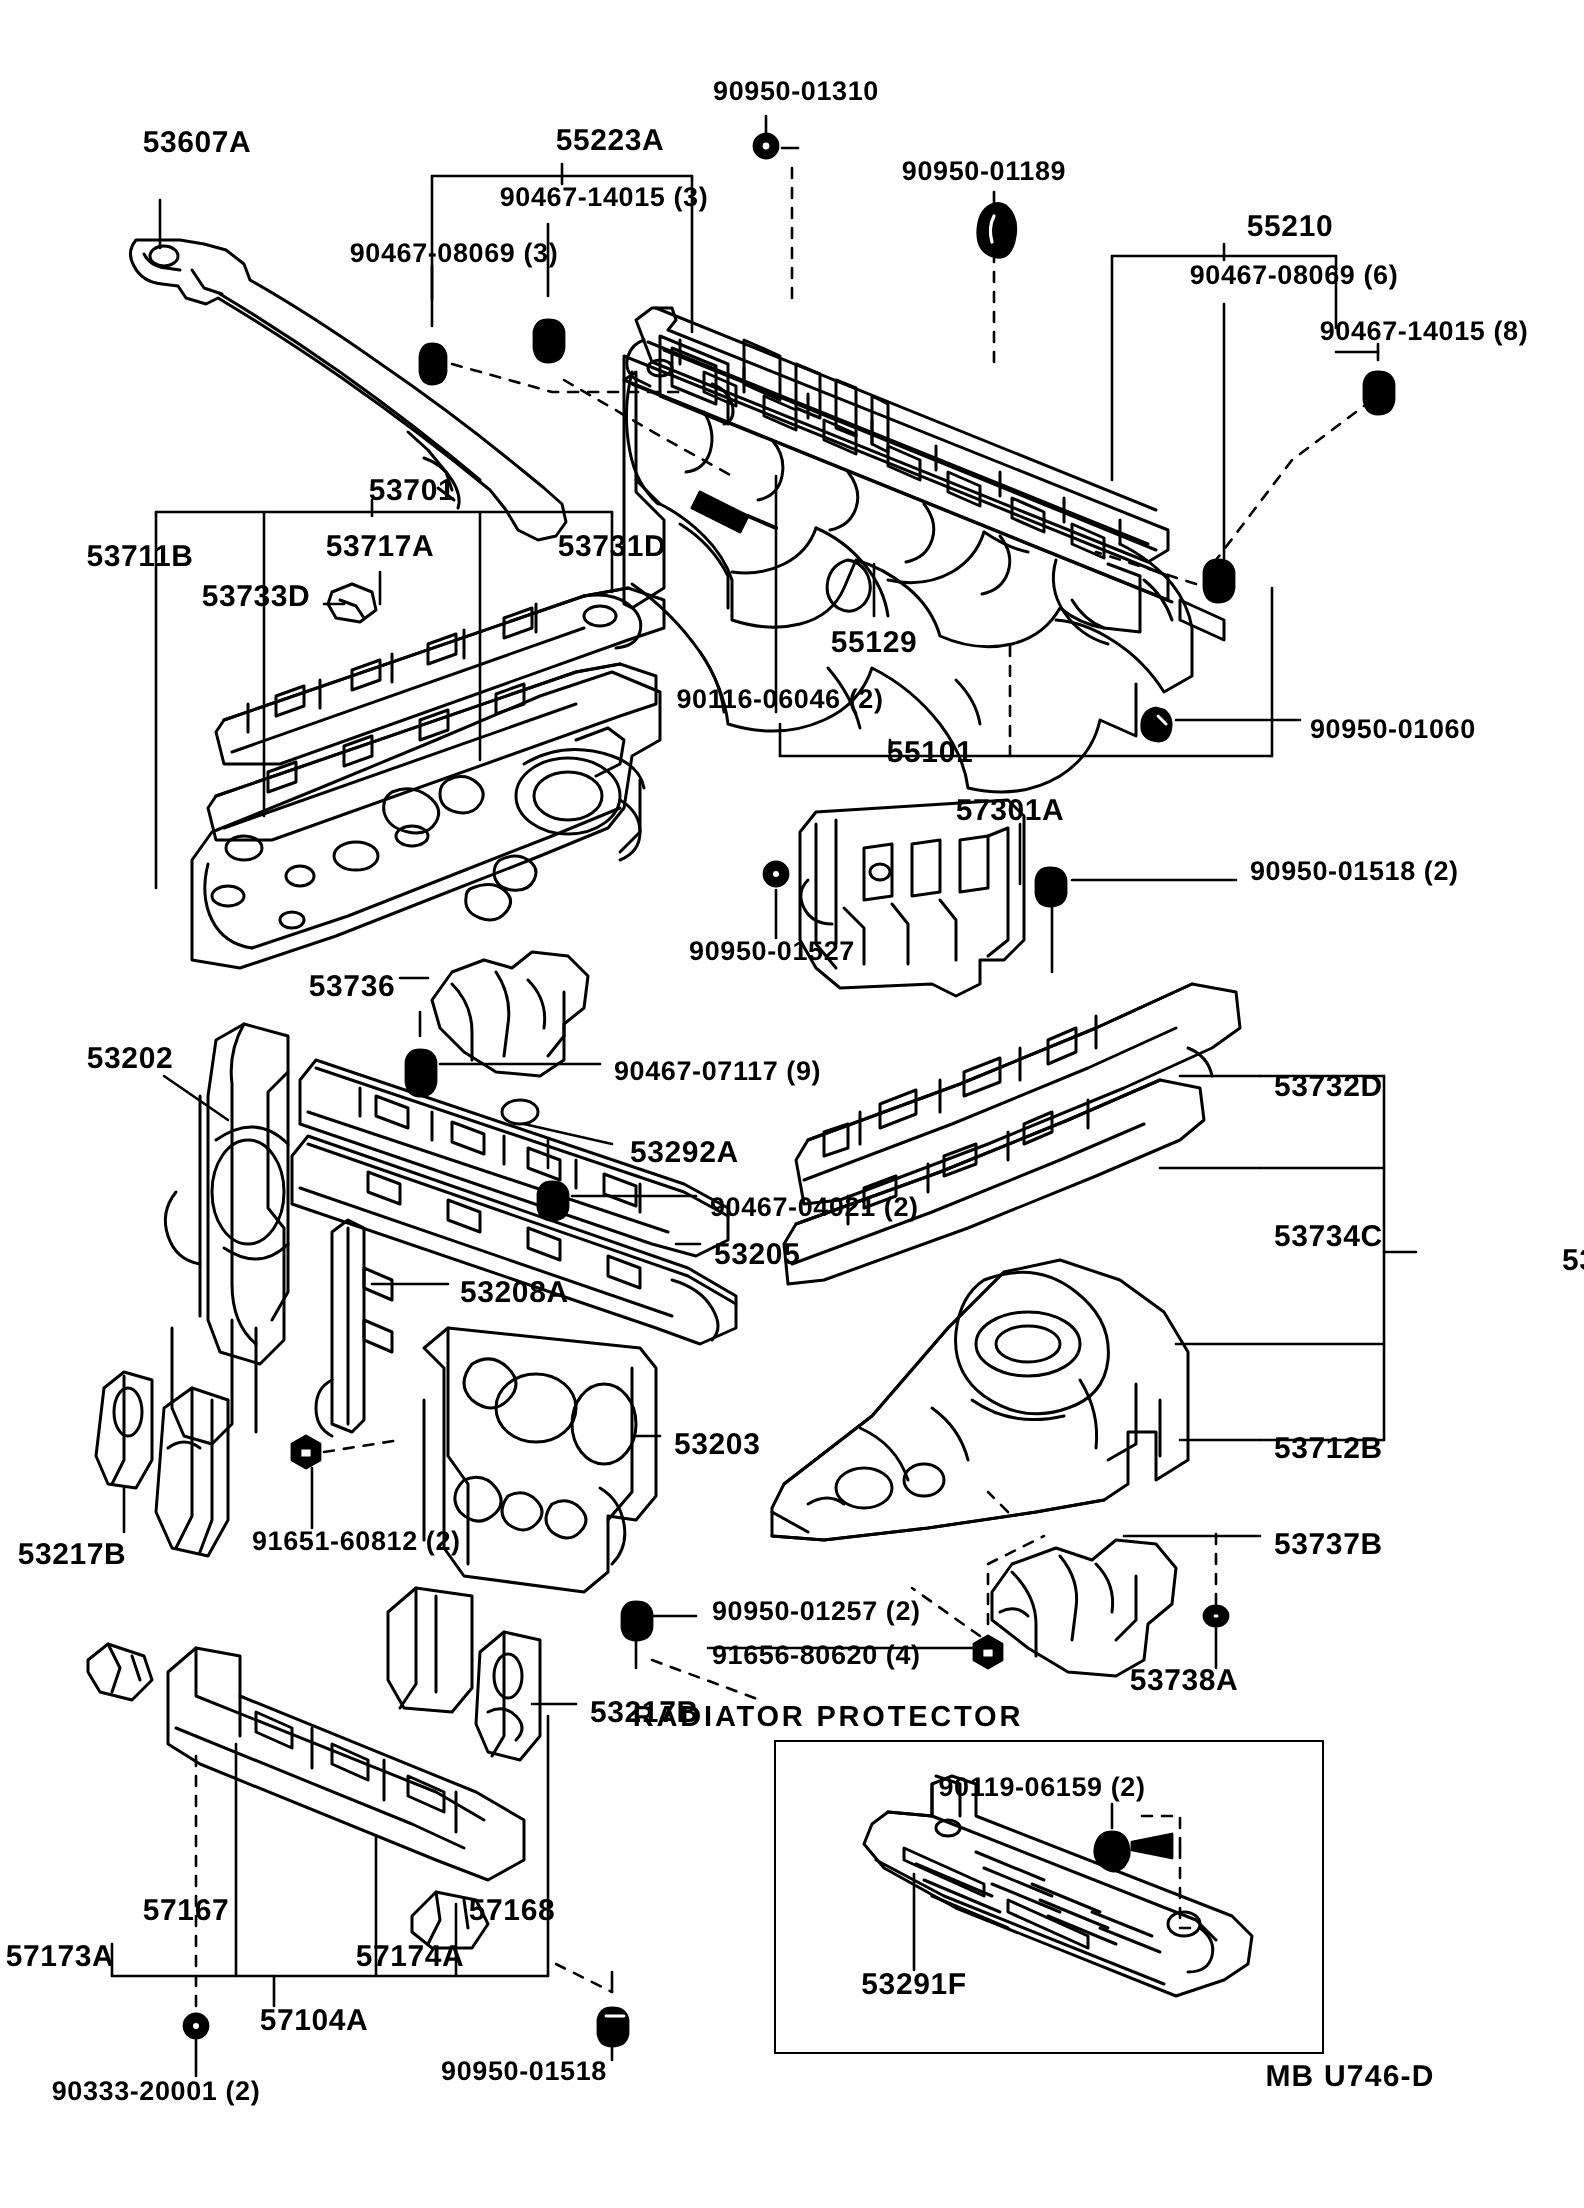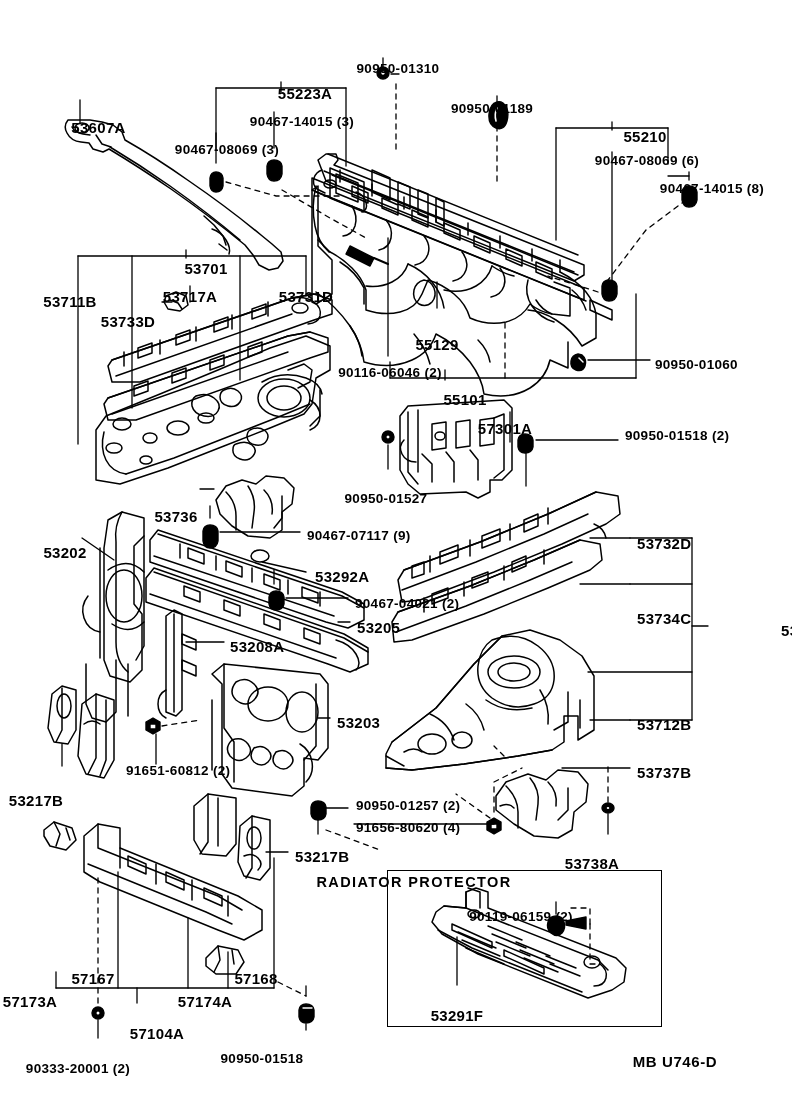--- a/index.html
+++ b/index.html
@@ -7,21 +7,21 @@
        font-family:"Liberation Sans",sans-serif;color:#000;}
   #sheet{position:absolute;inset:0;}
   svg.art{position:absolute;left:0;top:0;width:792px;height:1104px;pointer-events:none;}
   .lbl{position:absolute;font-weight:bold;white-space:nowrap;
        font-family:"Liberation Sans",sans-serif;letter-spacing:.3px;}
   .lbl.pn{font-size:15px;}
   .lbl.fx{font-size:13.5px;}
   .lbl.grp{font-size:15px;padding-left:40px;}
   .lbl.box-title{font-size:14.5px;letter-spacing:1.4px;}
   .lbl.sheetid{font-size:15px;letter-spacing:.6px;}
-  .ctr{transform:translateX(-50%);margin-top:23px;}
+  .ctr{transform:translateX(-50%);}
   #protector-box{position:absolute;border:1.6px solid #000;background:transparent;}
 </style>
 </head>
 <body>
 
 <div id="sheet">
 
   <svg class="art" viewBox="0 0 792 1104">
     <g fill="none" stroke="#000" stroke-width="1.5" stroke-linejoin="round" stroke-linecap="round">
 
@@ -576,21 +576,21 @@
         <path d="M590 924 l0 -16 l-24 0" stroke-dasharray="5,5"></path>
         <path d="M590 924 l0 40 l6 0" stroke-dasharray="5,5"></path>
 
         <path d="M504 756 l-10 -10" stroke-dasharray="5,5"></path>
       </g>
     </g>
   </svg>
 
   <div id="protector-box" style="left:387px;top:870px;width:273px;height:155px;"></div>
 
-  <div class="lbl pn ctr" style="left:85px;top:96px;padding-left:27px;">53607A</div>
+  <div class="lbl pn ctr" style="left:85px;top:63px;padding-left:27px;">53607A</div>
   <div class="lbl grp ctr" style="left:285px;top:62px;">55223A</div>
   <div class="lbl fx ctr" style="left:302px;top:91px;">90467-14015 (3)</div>
   <div class="lbl fx ctr" style="left:227px;top:119px;">90467-08069 (3)</div>
   <div class="lbl fx ctr" style="left:398px;top:38px;">90950-01310</div>
   <div class="lbl fx ctr" style="left:492px;top:78px;">90950-01189</div>
   <div class="lbl grp ctr" style="left:625px;top:105px;">55210</div>
   <div class="lbl fx ctr" style="left:647px;top:130px;">90467-08069 (6)</div>
   <div class="lbl fx ctr" style="left:712px;top:158px;">90467-14015 (8)</div>
 
   <div class="lbl grp ctr" style="left:186px;top:237px;">53701</div>

